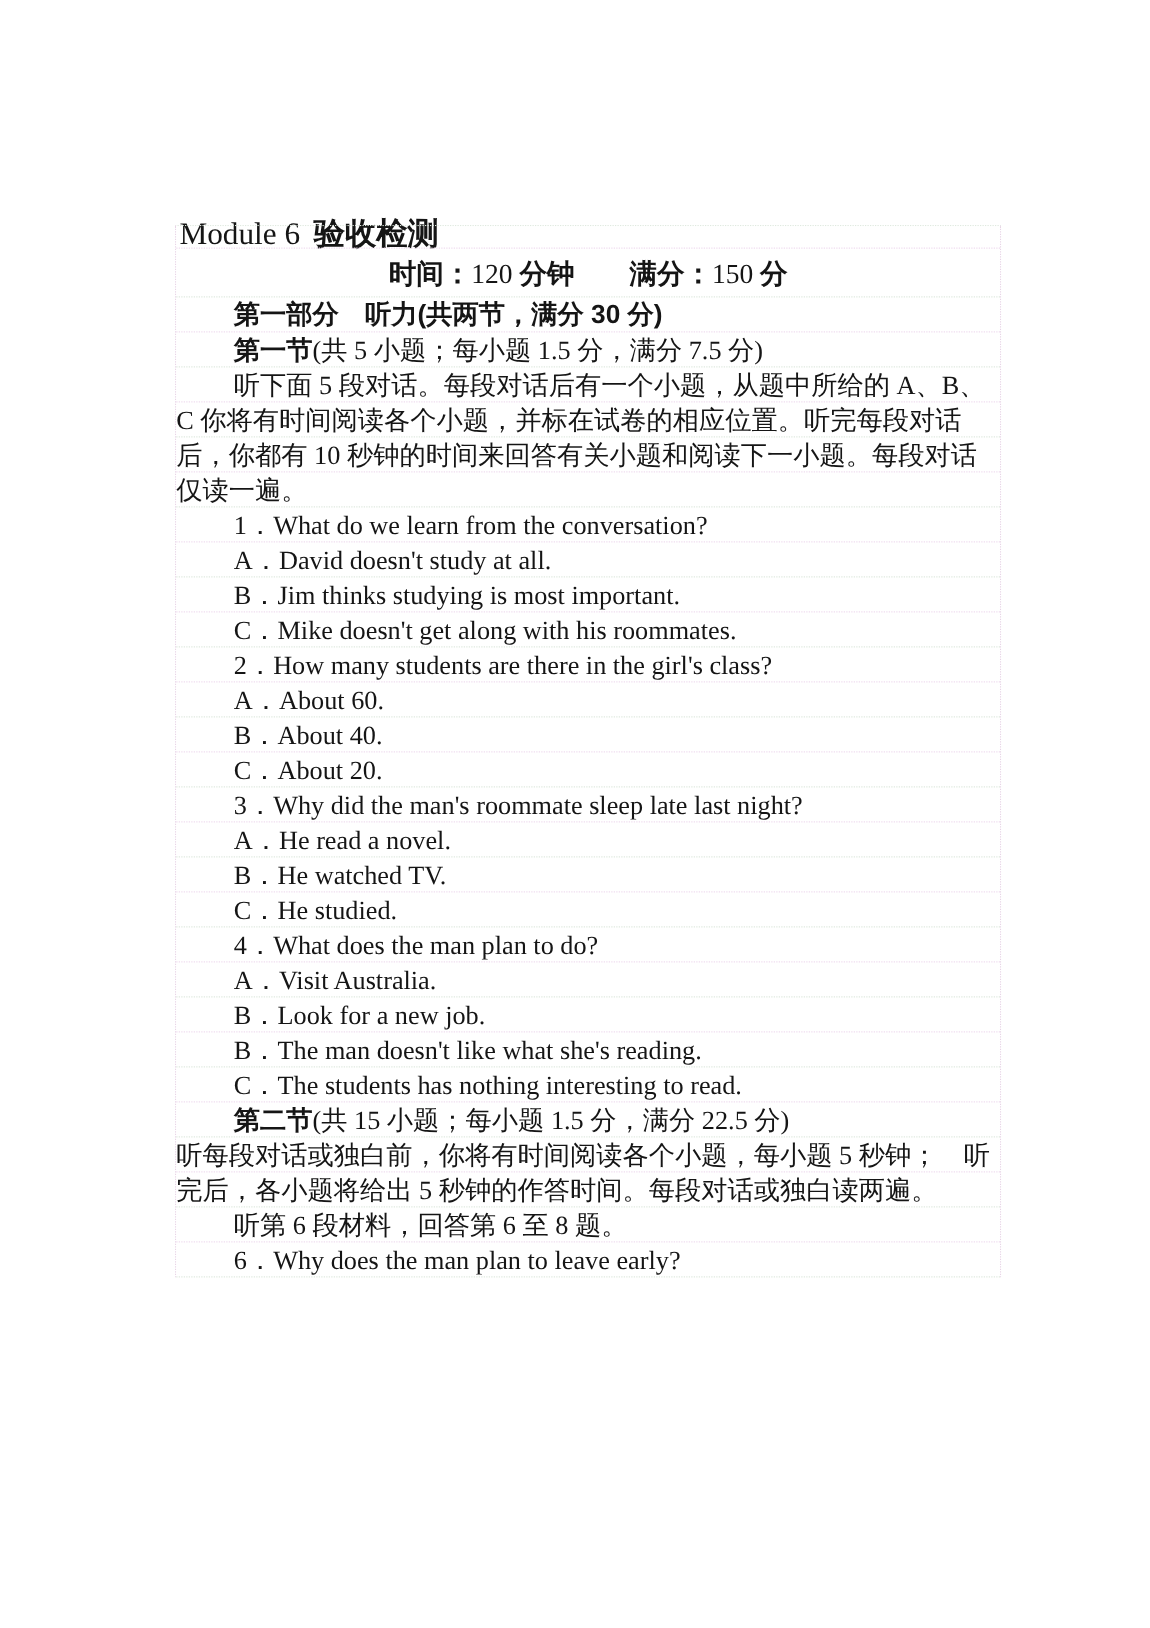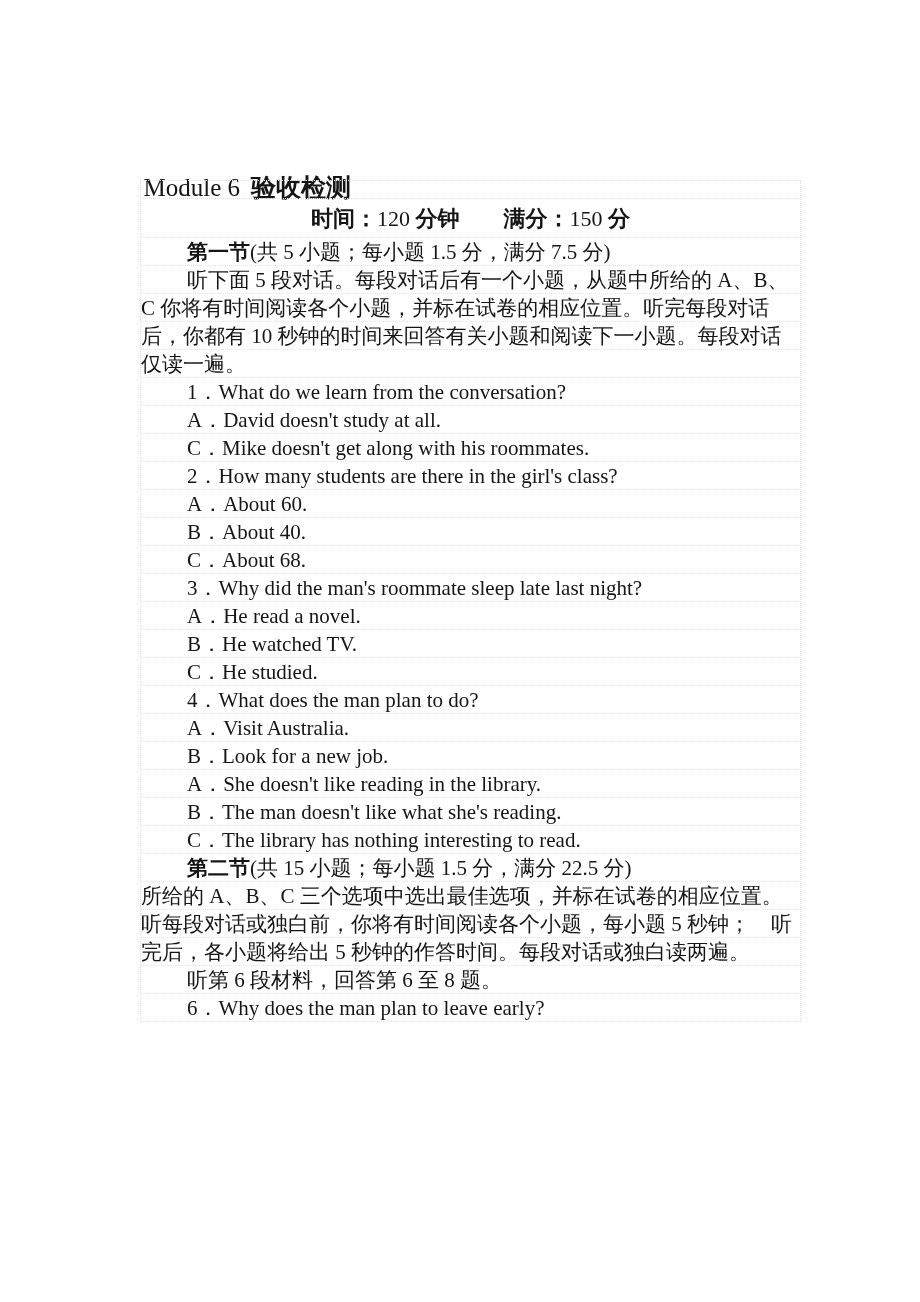--- a/index.html
+++ b/index.html
@@ -46,41 +46,41 @@
 </head>
 <body>
 
 <div class="doc-title">
   <span class="title-en">Module 6</span><span class="title-zh">验收检测</span>
 </div>
 
 <div class="grid">
     <div class="row spacer"></div>
     <div class="row meta"><span>时间：</span><span class="num">120 </span><span>分钟</span><span class="gap"></span><span>满分：</span><span class="num">150 </span><span>分</span></div>
+    <div class="row heading"><span>第一部分　听力(共两节，满分 30 分)</span></div>
     <div class="row heading"><span>第一节</span><span class="rest">(共 5 小题；每小题 1.5 分，满分 7.5 分)</span></div>
     <div class="row body indent"><span>听下面 5 段对话。每段对话后有一个小题，从题中所给的 A、B、</span></div>
     <div class="row body"><span>C 你将有时间阅读各个小题，并标在试卷的相应位置。听完每段对话</span></div>
     <div class="row body"><span>后，你都有 10 秒钟的时间来回答有关小题和阅读下一小题。每段对话</span></div>
     <div class="row body"><span>仅读一遍。</span></div>
     <div class="row q"><span>1．What do we learn from the conversation?</span></div>
     <div class="row q"><span>A．David doesn't study at all.</span></div>
+    <div class="row q"><span>B．Jim thinks studying is most important.</span></div>
     <div class="row q"><span>C．Mike doesn't get along with his roommates.</span></div>
     <div class="row q"><span>2．How many students are there in the girl's class?</span></div>
     <div class="row q"><span>A．About 60.</span></div>
     <div class="row q"><span>B．About 40.</span></div>
-    <div class="row q"><span>C．About 68.</span></div>
+    <div class="row q"><span>C．About 20.</span></div>
     <div class="row q"><span>3．Why did the man's roommate sleep late last night?</span></div>
     <div class="row q"><span>A．He read a novel.</span></div>
     <div class="row q"><span>B．He watched TV.</span></div>
     <div class="row q"><span>C．He studied.</span></div>
     <div class="row q"><span>4．What does the man plan to do?</span></div>
     <div class="row q"><span>A．Visit Australia.</span></div>
     <div class="row q"><span>B．Look for a new job.</span></div>
-    <div class="row q"><span>A．She doesn't like reading in the library.</span></div>
     <div class="row q"><span>B．The man doesn't like what she's reading.</span></div>
-    <div class="row q"><span>C．The library has nothing interesting to read.</span></div>
+    <div class="row q"><span>C．The students has nothing interesting to read.</span></div>
     <div class="row heading"><span>第二节</span><span class="rest">(共 15 小题；每小题 1.5 分，满分 22.5 分)</span></div>
-    <div class="row body"><span>所给的 A、B、C 三个选项中选出最佳选项，并标在试卷的相应位置。</span></div>
     <div class="row body"><span>听每段对话或独白前，你将有时间阅读各个小题，每小题 5 秒钟；　听</span></div>
     <div class="row body"><span>完后，各小题将给出 5 秒钟的作答时间。每段对话或独白读两遍。</span></div>
     <div class="row body indent"><span>听第 6 段材料，回答第 6 至 8 题。</span></div>
     <div class="row q"><span>6．Why does the man plan to leave early?</span></div>
   </div>
 
 </body></html>

